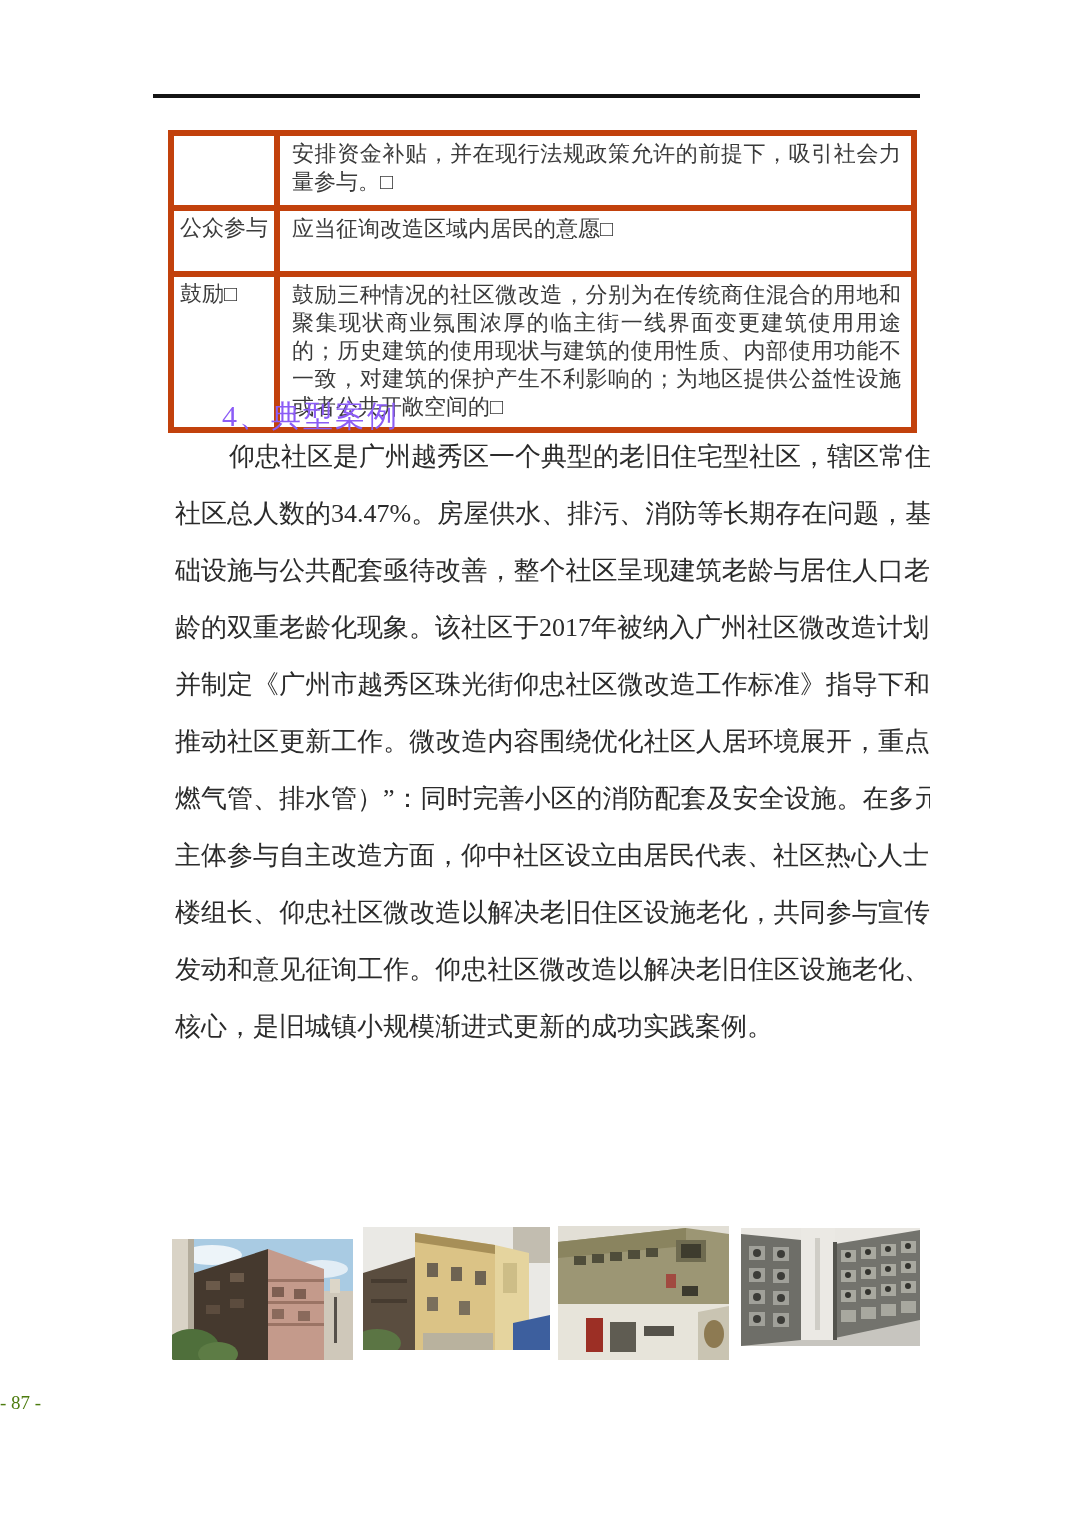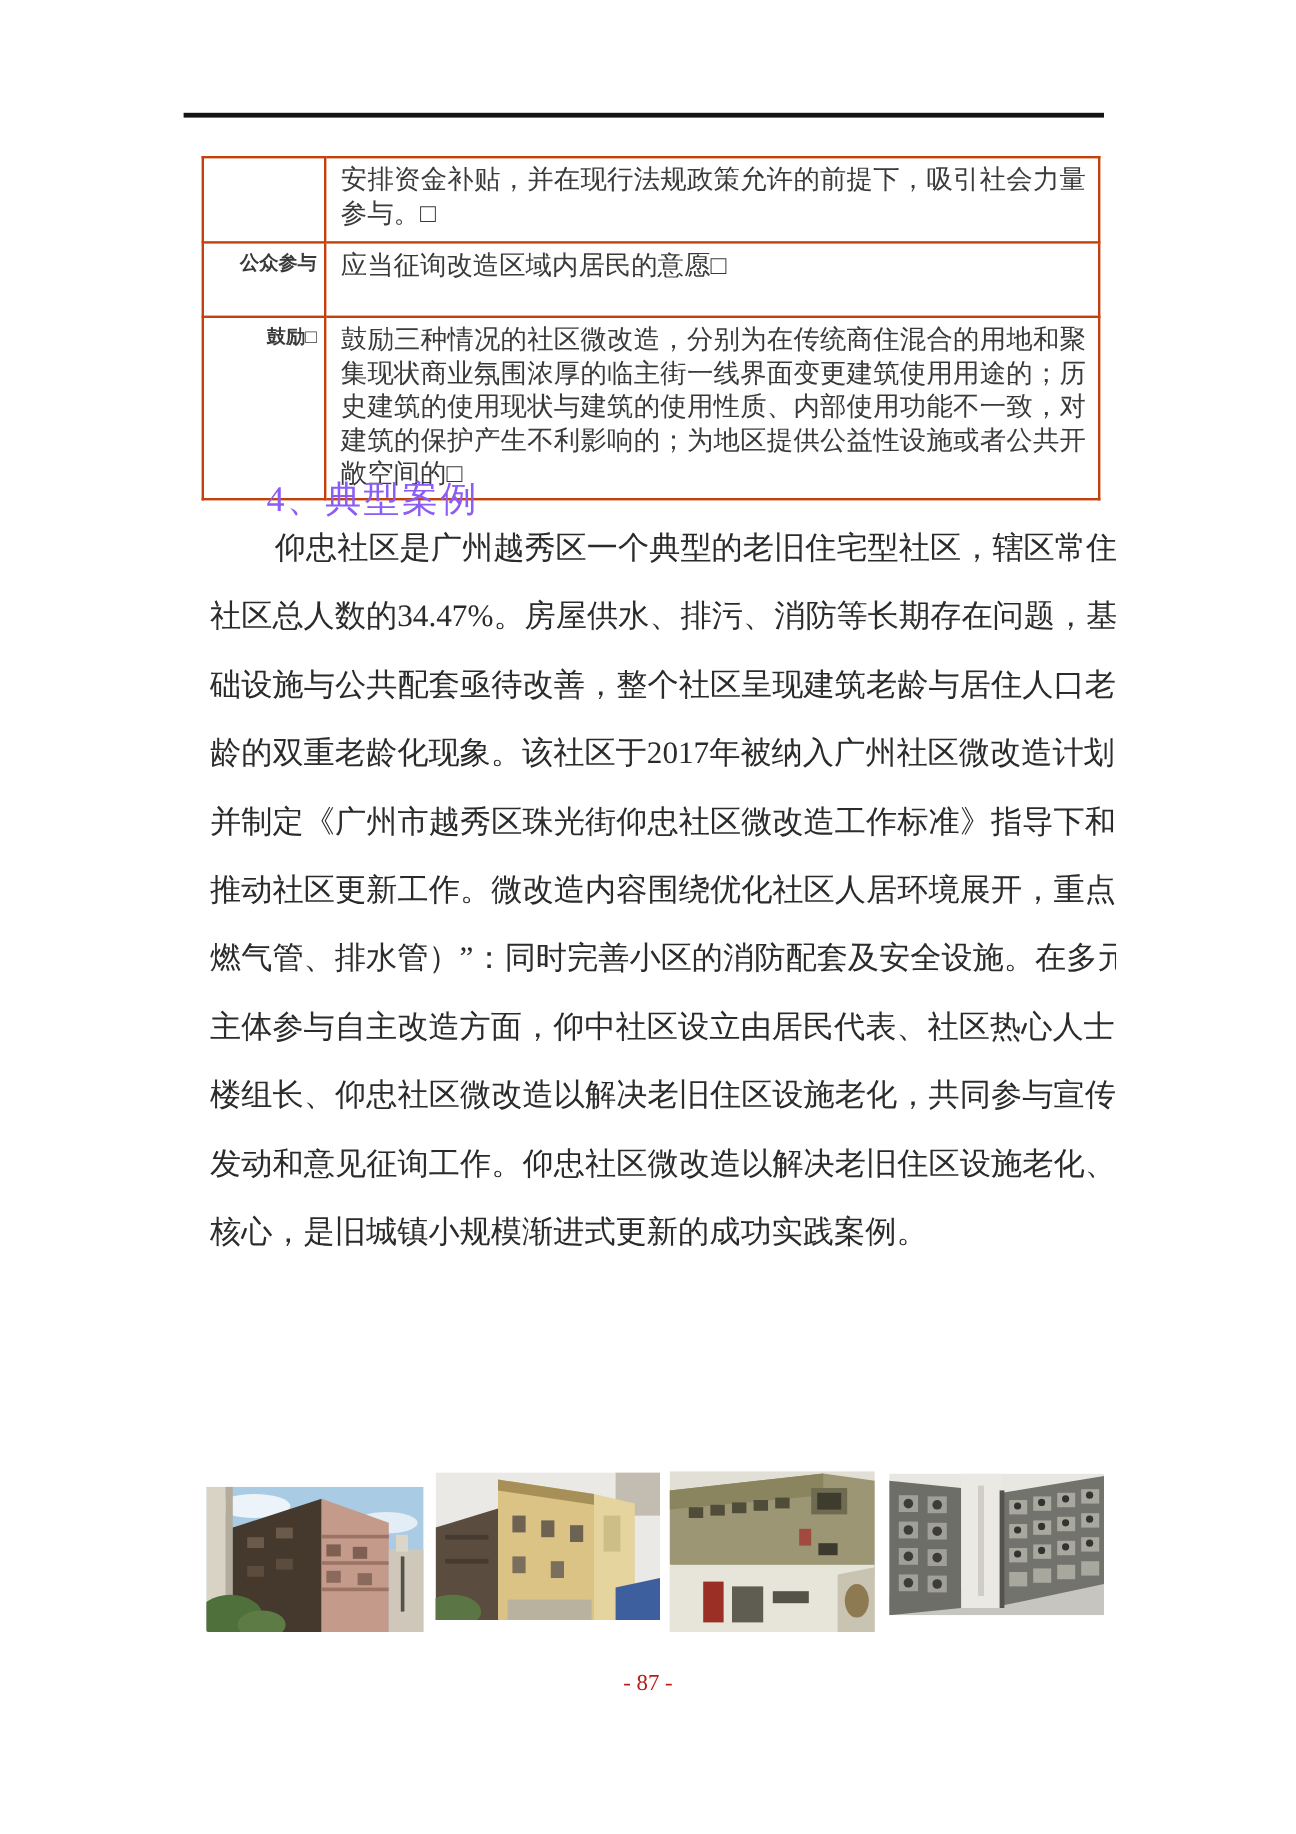--- a/index.html
+++ b/index.html
@@ -3,22 +3,22 @@
 <meta charset="utf-8">
 <style>
   html,body{margin:0;padding:0;background:#ffffff;}
   .page{position:relative;width:1080px;height:1528px;background:#ffffff;overflow:hidden;
         font-family:"Liberation Serif","DejaVu Serif",serif;color:#2e2e2e;}
   .top-rule{position:absolute;left:153px;top:94px;width:767px;height:4px;background:#141414;}
 
   
   table.doc-table{position:absolute;left:168px;top:130px;width:749px;border-collapse:collapse;
         table-layout:fixed;color:#3a3a3a;}
-  table.doc-table td{border:2px solid #c2410c;vertical-align:top;overflow:hidden;}
-  td.label-cell{width:88px;text-align:right;vertical-align:middle;font-size:16px;line-height:30px;padding:2px 6px;font-weight:bold;}
+  table.doc-table td{border:6px solid #c2410c;vertical-align:top;overflow:hidden;}
+  td.label-cell{width:88px;text-align:left;vertical-align:middle;font-size:22px;line-height:30px;padding:2px 6px;}
   td.content-cell{font-size:22px;line-height:28px;padding:4px 10px 6px 12px;text-align:justify;}
   tr.r1 td{height:59px;}
   tr.r2 td{height:50px;}
   tr.r3 td{height:137px;margin-left:40px;}
 
   
   .section-heading{position:absolute;left:222px;top:396px;font-size:30px;font-weight:normal;color:#8b5cf6;letter-spacing:2px;}
 
   
   .para{position:absolute;left:163px;top:428px;width:767px;font-size:26px;color:#2b2b2b;}
@@ -29,21 +29,21 @@
 
   
   .photo-row{position:absolute;left:172px;top:1226px;width:748px;display:flex;align-items:flex-start;}
   .photo{flex:0 0 auto;display:block;}
   .photo svg{display:block;width:100%;height:100%;}
   .ph1{width:181px;height:121px;margin-top:13px;}
   .ph2{width:187px;height:123px;margin-top:1px;margin-left:10px;}
   .ph3{width:171px;height:134px;margin-top:0;margin-left:8px;}
   .ph4{width:179px;height:118px;margin-top:2px;margin-left:12px;}
 
-  .page-number{position:absolute;left:0;right:0;top:1392px;text-align:center;font-size:19px;color:#b91c1c;
+  .page-number{position:absolute;left:0;right:0;top:1392px;text-align:left;font-size:19px;color:#4d7c0f;
         font-family:"Liberation Serif","DejaVu Serif",serif;}
 </style>
 </head>
 <body>
 
 <div class="page">
 
   <div class="top-rule"></div>
 
   <table class="doc-table">

